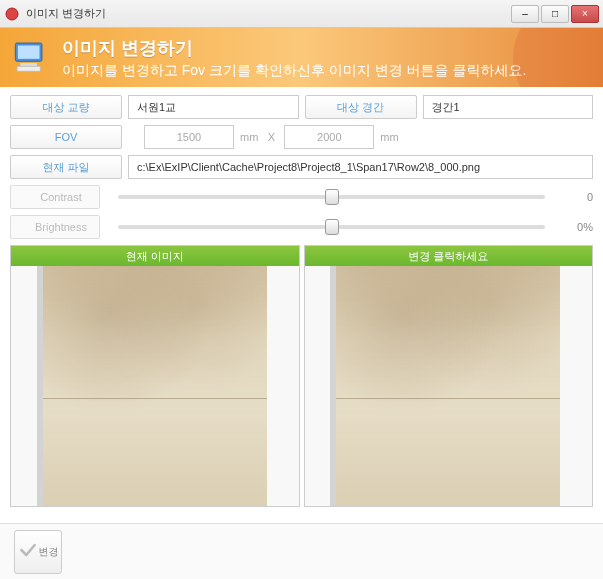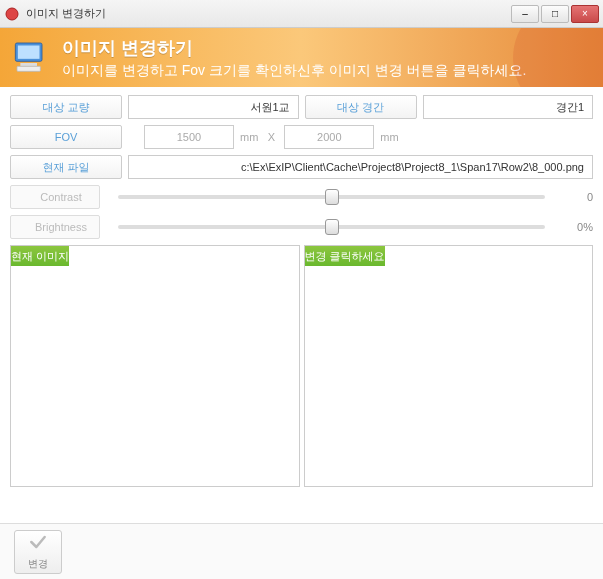--- a/index.html
+++ b/index.html
@@ -16,47 +16,47 @@
 .header::after { content:""; position:absolute; right:-30px; top:-30px; width:120px; height:120px; border-radius:50%; background: rgba(200,50,30,0.15); }
 .header .pc { width:40px; height:40px; margin-right:10px; }
 .header .titles { display:flex; flex-direction:column; }
 .header .t1 { color:#fff; font-weight:bold; font-size:18px; text-shadow:0 1px 0 rgba(0,0,0,0.2); }
 .header .t2 { color:#fff; font-size:14px; margin-top:2px; }
 
 .content { padding: 8px 10px; }
 
 .row { display:flex; align-items:center; margin-bottom:6px; gap:6px; }
 .lblbtn { width: 112px; height: 24px; border:1px solid #ccc; background:linear-gradient(#fff,#f3f3f3); font-size:11px; color:#5aa0d8; display:flex; align-items:center; justify-content:center; border-radius:2px;}
-.txtin { height:24px; border:1px solid #ccc; padding:0 8px; font-size:11px; color:#333; background:#fff;text-align:right; }
+.txtin { height:24px; border:1px solid #ccc; padding:0 8px; font-size:11px; color:#333; background:#fff; }
 .txtin.flex { flex:1; }
 .numin { width:90px; height:24px; border:1px solid #ccc; text-align:center; font-size:11px; color:#aaa; }
 .xsep { width:14px; text-align:center; color:#aaa; font-size:11px; }
 
 .slider-lbl { width:90px; height:24px; border:1px solid #ddd; background:#fafafa; font-size:11px; color:#bbb; display:flex; align-items:center; justify-content:center; border-radius:2px;padding-left:12px;}
 .slider-wrap { flex:1; display:flex; align-items:center; padding: 0 4px; }
 .slider { flex:1; height:4px; -webkit-appearance:none; background:#ddd; border-radius:2px; outline:none; margin:0 8px; }
 .slider::-webkit-slider-thumb { -webkit-appearance:none; width:14px; height:16px; background:linear-gradient(#fff,#ddd); border:1px solid #999; border-radius:3px; cursor:pointer; }
 .slider::-moz-range-thumb { width:14px; height:16px; background:linear-gradient(#fff,#ddd); border:1px solid #999; border-radius:3px; cursor:pointer; }
 .slider-val { width:30px; font-size:11px; color:#888; text-align:right; }
 
 .preview-row { display:flex; gap:4px; margin-top:6px; }
-.preview-col { flex:1; border:1px solid #ccc; display:flex; }
+.preview-col { flex:1; border:1px solid #ccc; display:flex; flex-direction:column; }
 .preview-head { height:20px; background:linear-gradient(#8cc63f,#6ab82e); color:#fff; font-size:11px; display:flex; align-items:center; justify-content:center; }
 .preview-body { height:240px; background:#f8f8f8; display:flex; align-items:center; justify-content:center; overflow:hidden; }
 .concrete { width:78%; height:100%; background:
   linear-gradient(180deg, rgba(170,140,95,0.35) 0%, rgba(190,170,130,0.15) 30%, rgba(210,200,180,0.1) 60%, rgba(180,160,120,0.25) 100%),
   radial-gradient(circle at 30% 20%, rgba(140,110,70,0.3) 0%, transparent 40%),
   radial-gradient(circle at 70% 15%, rgba(150,120,80,0.25) 0%, transparent 35%),
   #e8dfc8;
   position:relative; }
 .concrete::before { content:""; position:absolute; left:0; right:0; top:55%; height:1px; background:rgba(120,100,70,0.4); }
 .concrete::after { content:""; position:absolute; left:-6px; top:0; bottom:0; width:6px; background:rgba(0,0,0,0.15); box-shadow: calc(100% + 6px) 0 0 rgba(0,0,0,0.15); }
 
 .footer { position:absolute; left:0; right:0; bottom:0; height:56px; border-top:1px solid #ddd; background:#fafafa; display:flex; align-items:center; justify-content:space-between; padding:0 14px; }
-.fbtn { width:48px; height:44px; border:1px solid #ccc; background:linear-gradient(#fff,#eee); border-radius:3px; display:flex; flex-direction:column; align-items:center; justify-content:center; cursor:pointer; gap:1px;}
+.fbtn { width:48px; height:44px; border:1px solid #ccc; background:linear-gradient(#fff,#eee); border-radius:3px; display:flex; align-items:center; justify-content:center; cursor:pointer; gap:1px;}
 .fbtn .flbl { font-size:10px; color:#888; }
 .fbtn svg { width:20px; height:20px; }
 </style>
 </head>
 <body>
 
 <div class="titlebar">
   <span class="ico">
     <svg viewBox="0 0 16 16">
         <circle cx="8" cy="8" r="6" fill="#d44" stroke="#a22"></circle>

